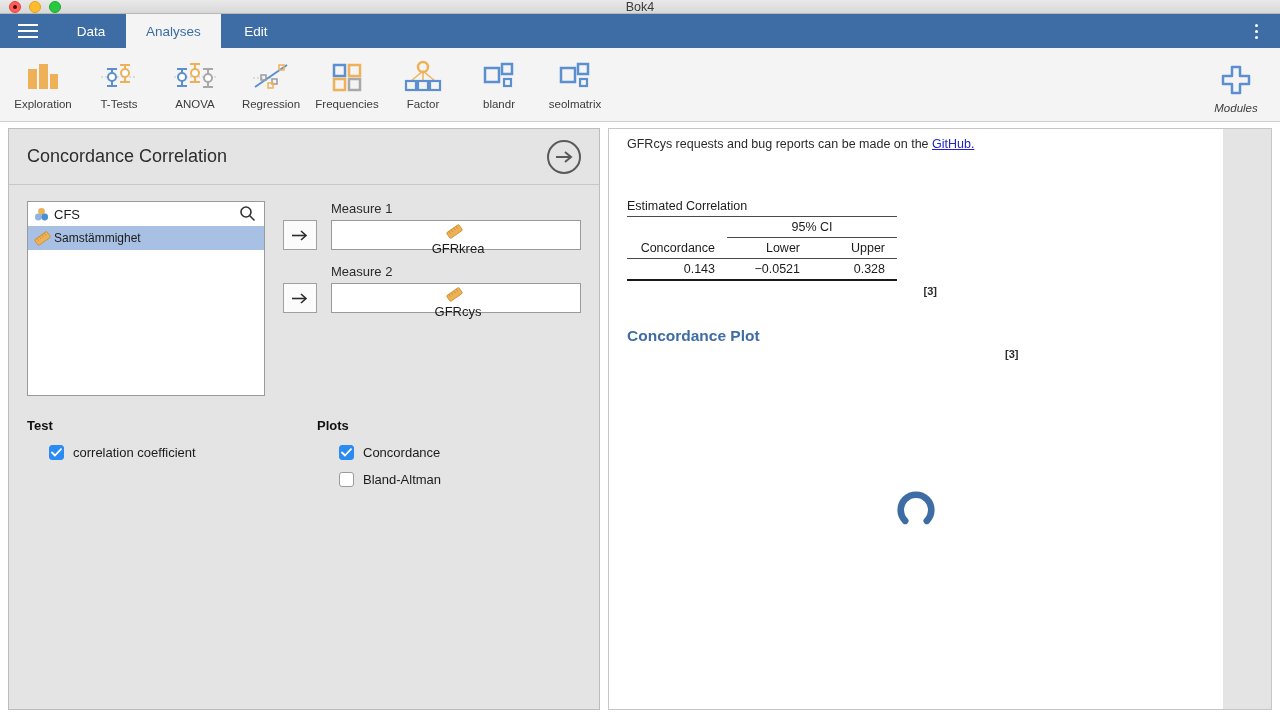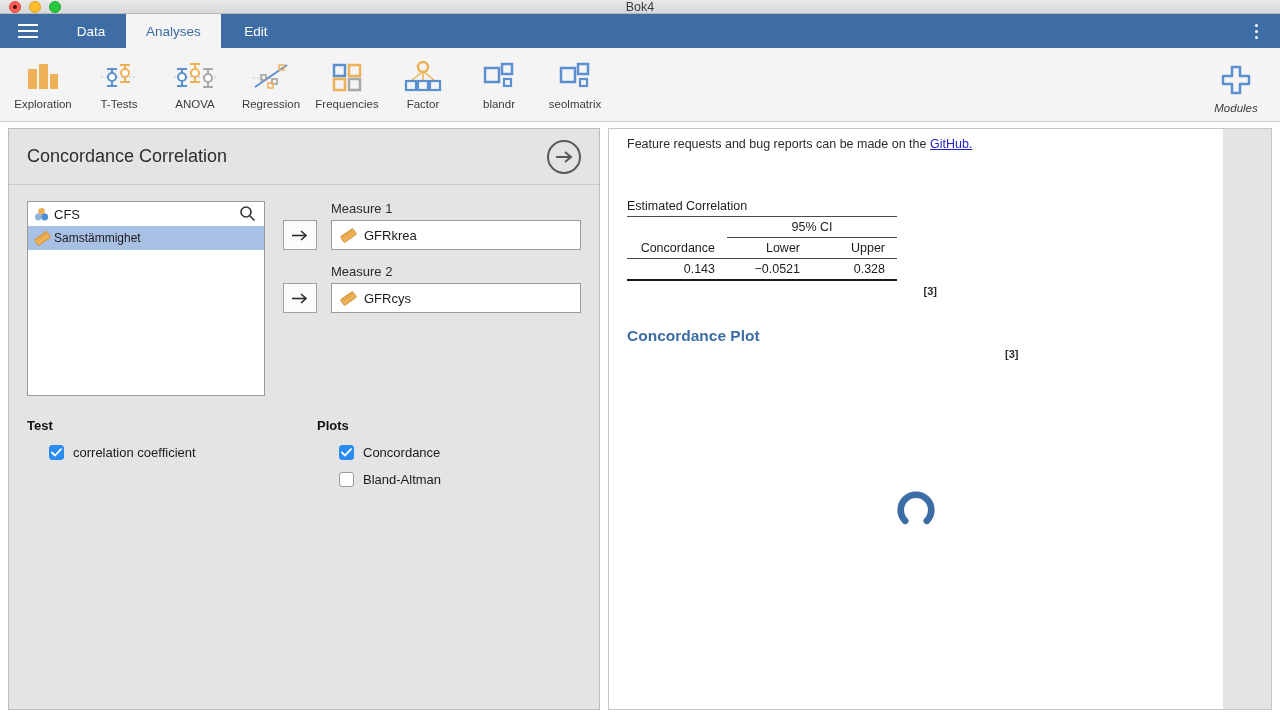--- a/index.html
+++ b/index.html
@@ -133,21 +133,21 @@
   .field-row { display: flex; align-items: center; }
   .xfer-btn {
     width: 34px; height: 30px; background: #fbfbfb;
     border: 1px solid #a0a0a0; display: flex;
     align-items: center; justify-content: center; cursor: pointer;
   }
   .field-box {
     margin-left: 14px; width: 250px; height: 30px;
     background: #ffffff; border: 1px solid #9a9a9a;
     display: flex; align-items: center; padding: 0 8px;
-    font-size: 13px; color: #1b1b1b;
+    font-size: 13px; color: #1b1b1b; flex-direction: column;
   }
 
   .checks { display: flex; padding: 22px 18px 0 18px; }
   .chk-col-left { width: 290px; }
   .chk-group-title { font-size: 13px; font-weight: bold; color: #111; margin-bottom: 12px; }
   .chk-row { display: flex; align-items: center; margin-bottom: 12px; padding-left: 22px; cursor: pointer; }
   .chkbox {
     width: 15px; height: 15px; border-radius: 3px;
     border: 1px solid #9b9b9b; background: #ffffff;
     display: flex; align-items: center; justify-content: center;
@@ -481,21 +481,21 @@
         </div>
       </div>
     </div>
 
   </div>
 
   <div class="results-wrap">
     <div class="results">
 
       <div class="note">
-        <span>Feature requests and bug reports can be made on the </span><a href="#">GitHub.</a>
+        <span>GFRcys requests and bug reports can be made on the </span><a href="#">GitHub.</a>
       </div>
 
       <div class="tbl-title">Estimated Correlation</div>
 
       <table class="res">
         <tbody>
             <tr class="rule-top">
           <th style="width:100px"></th>
           <th colspan="2" class="ci-span">95% CI</th>
         </tr>

